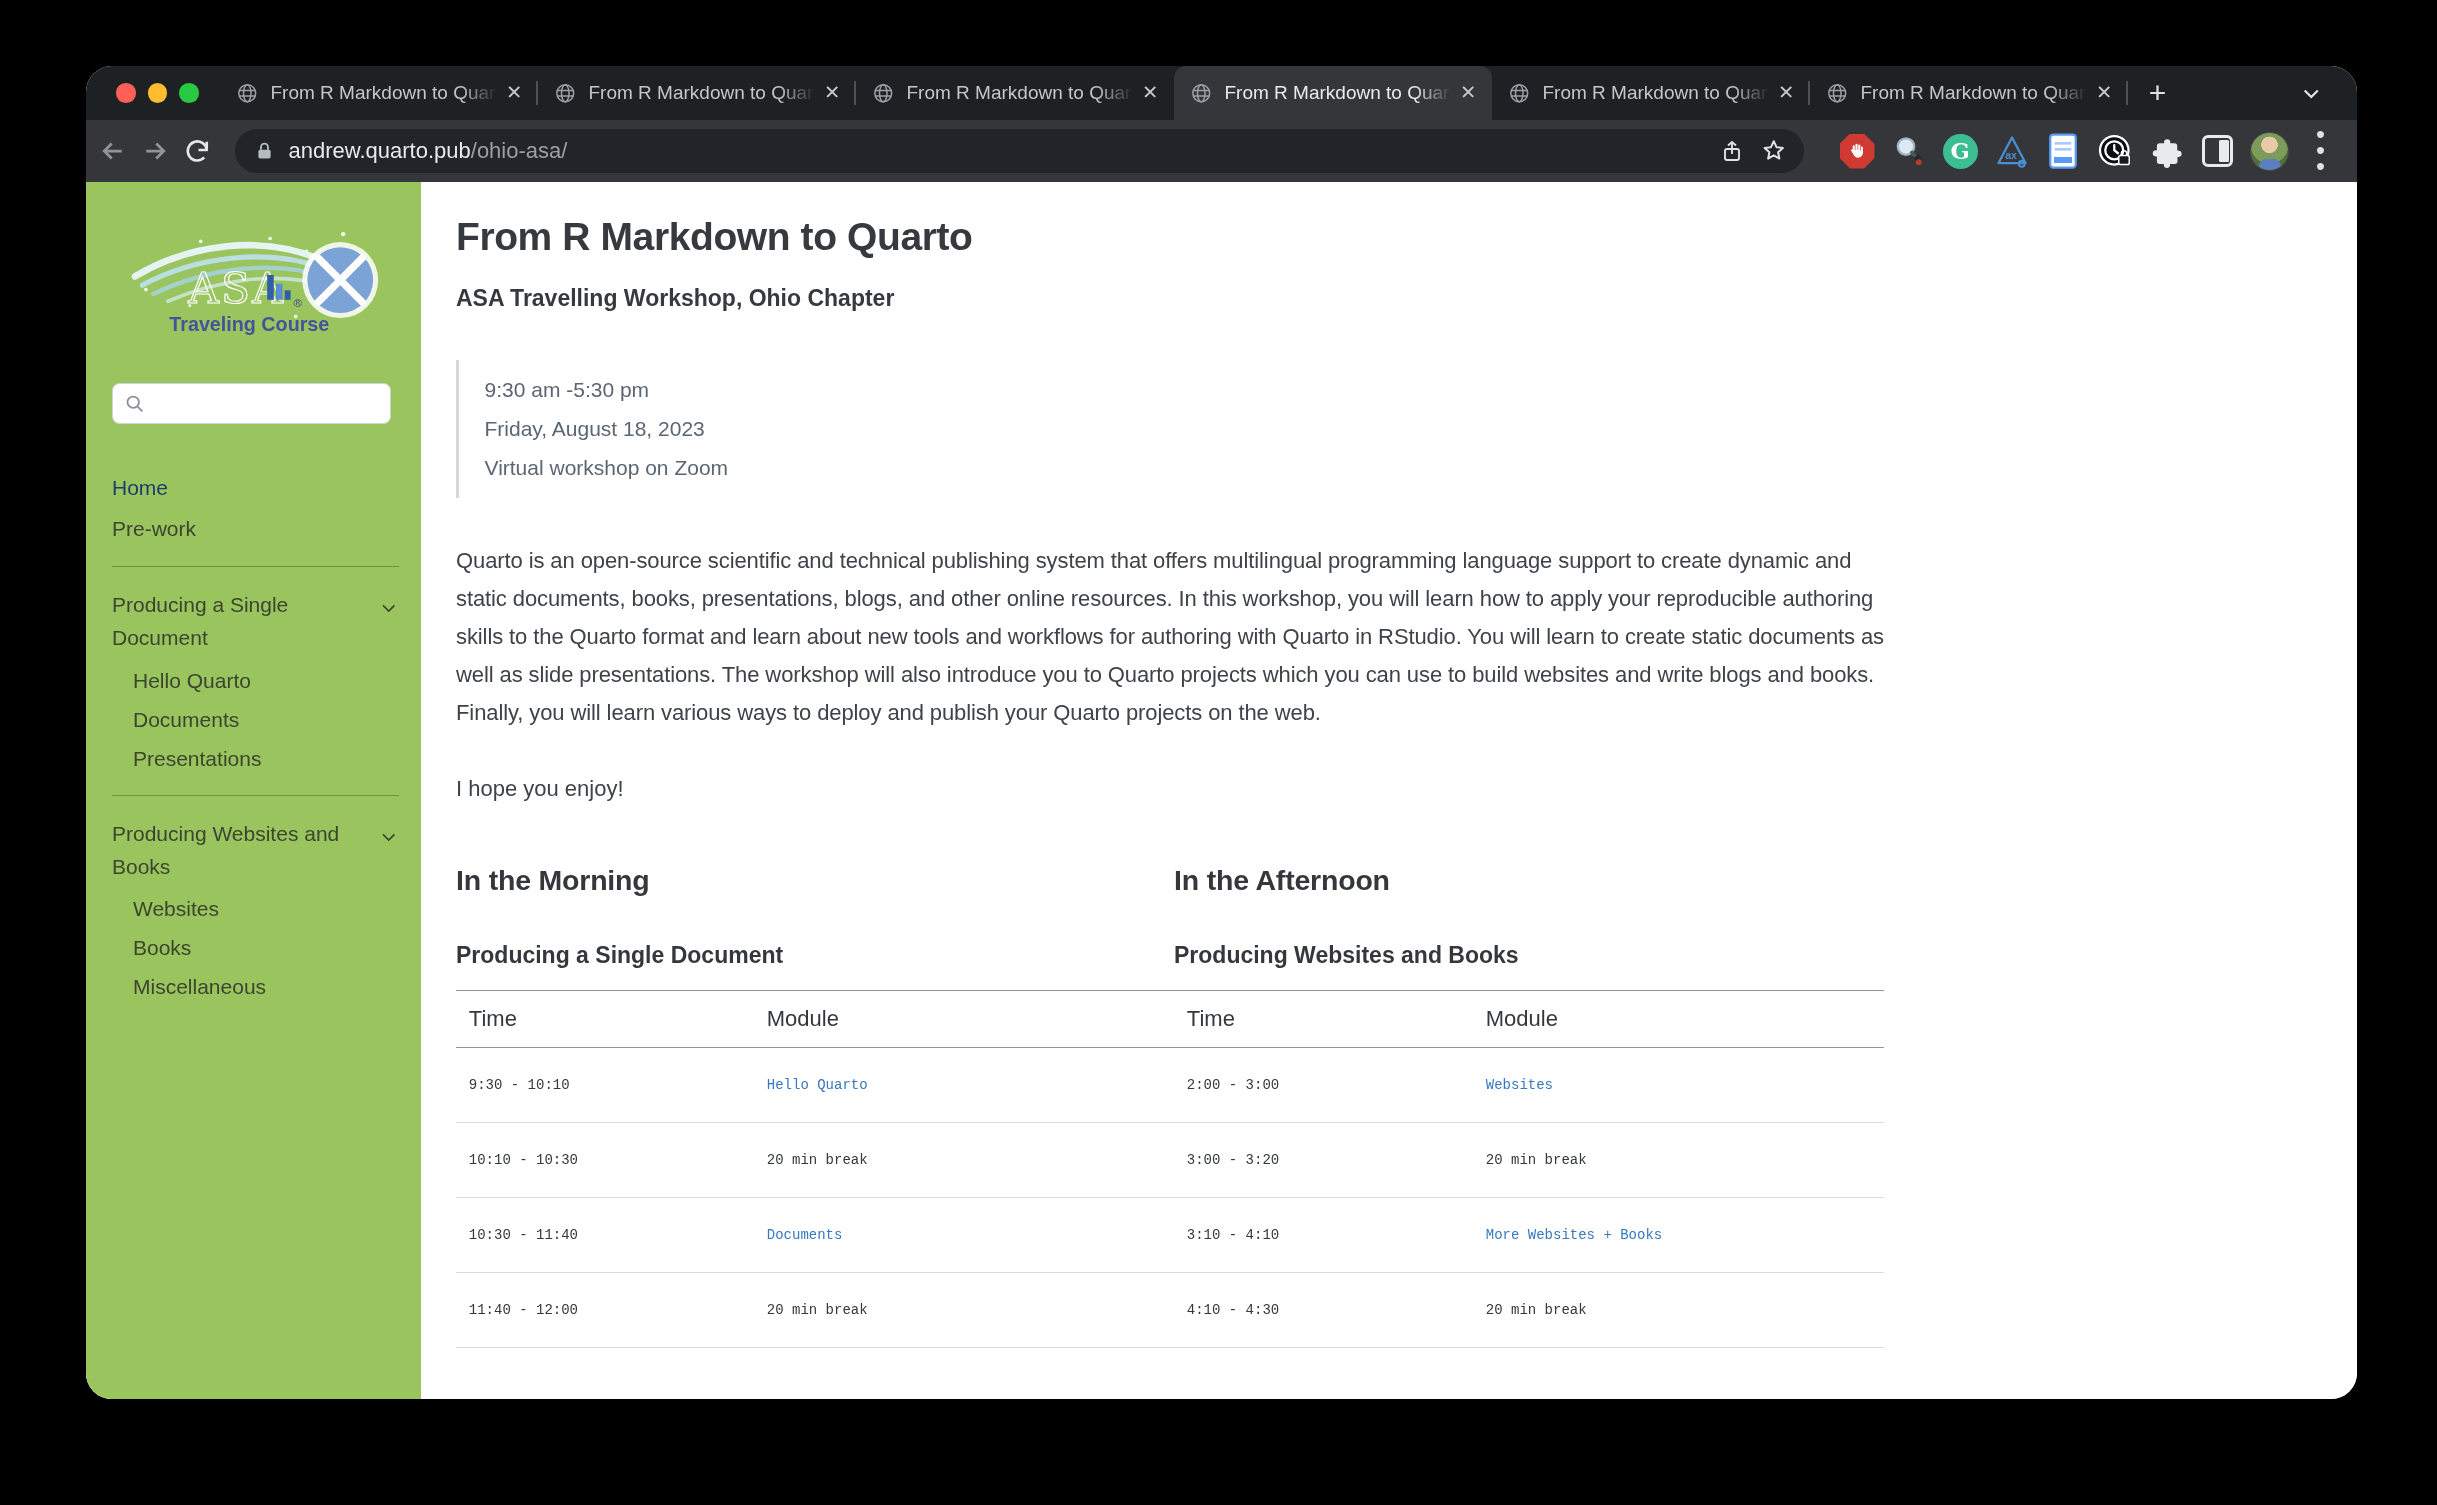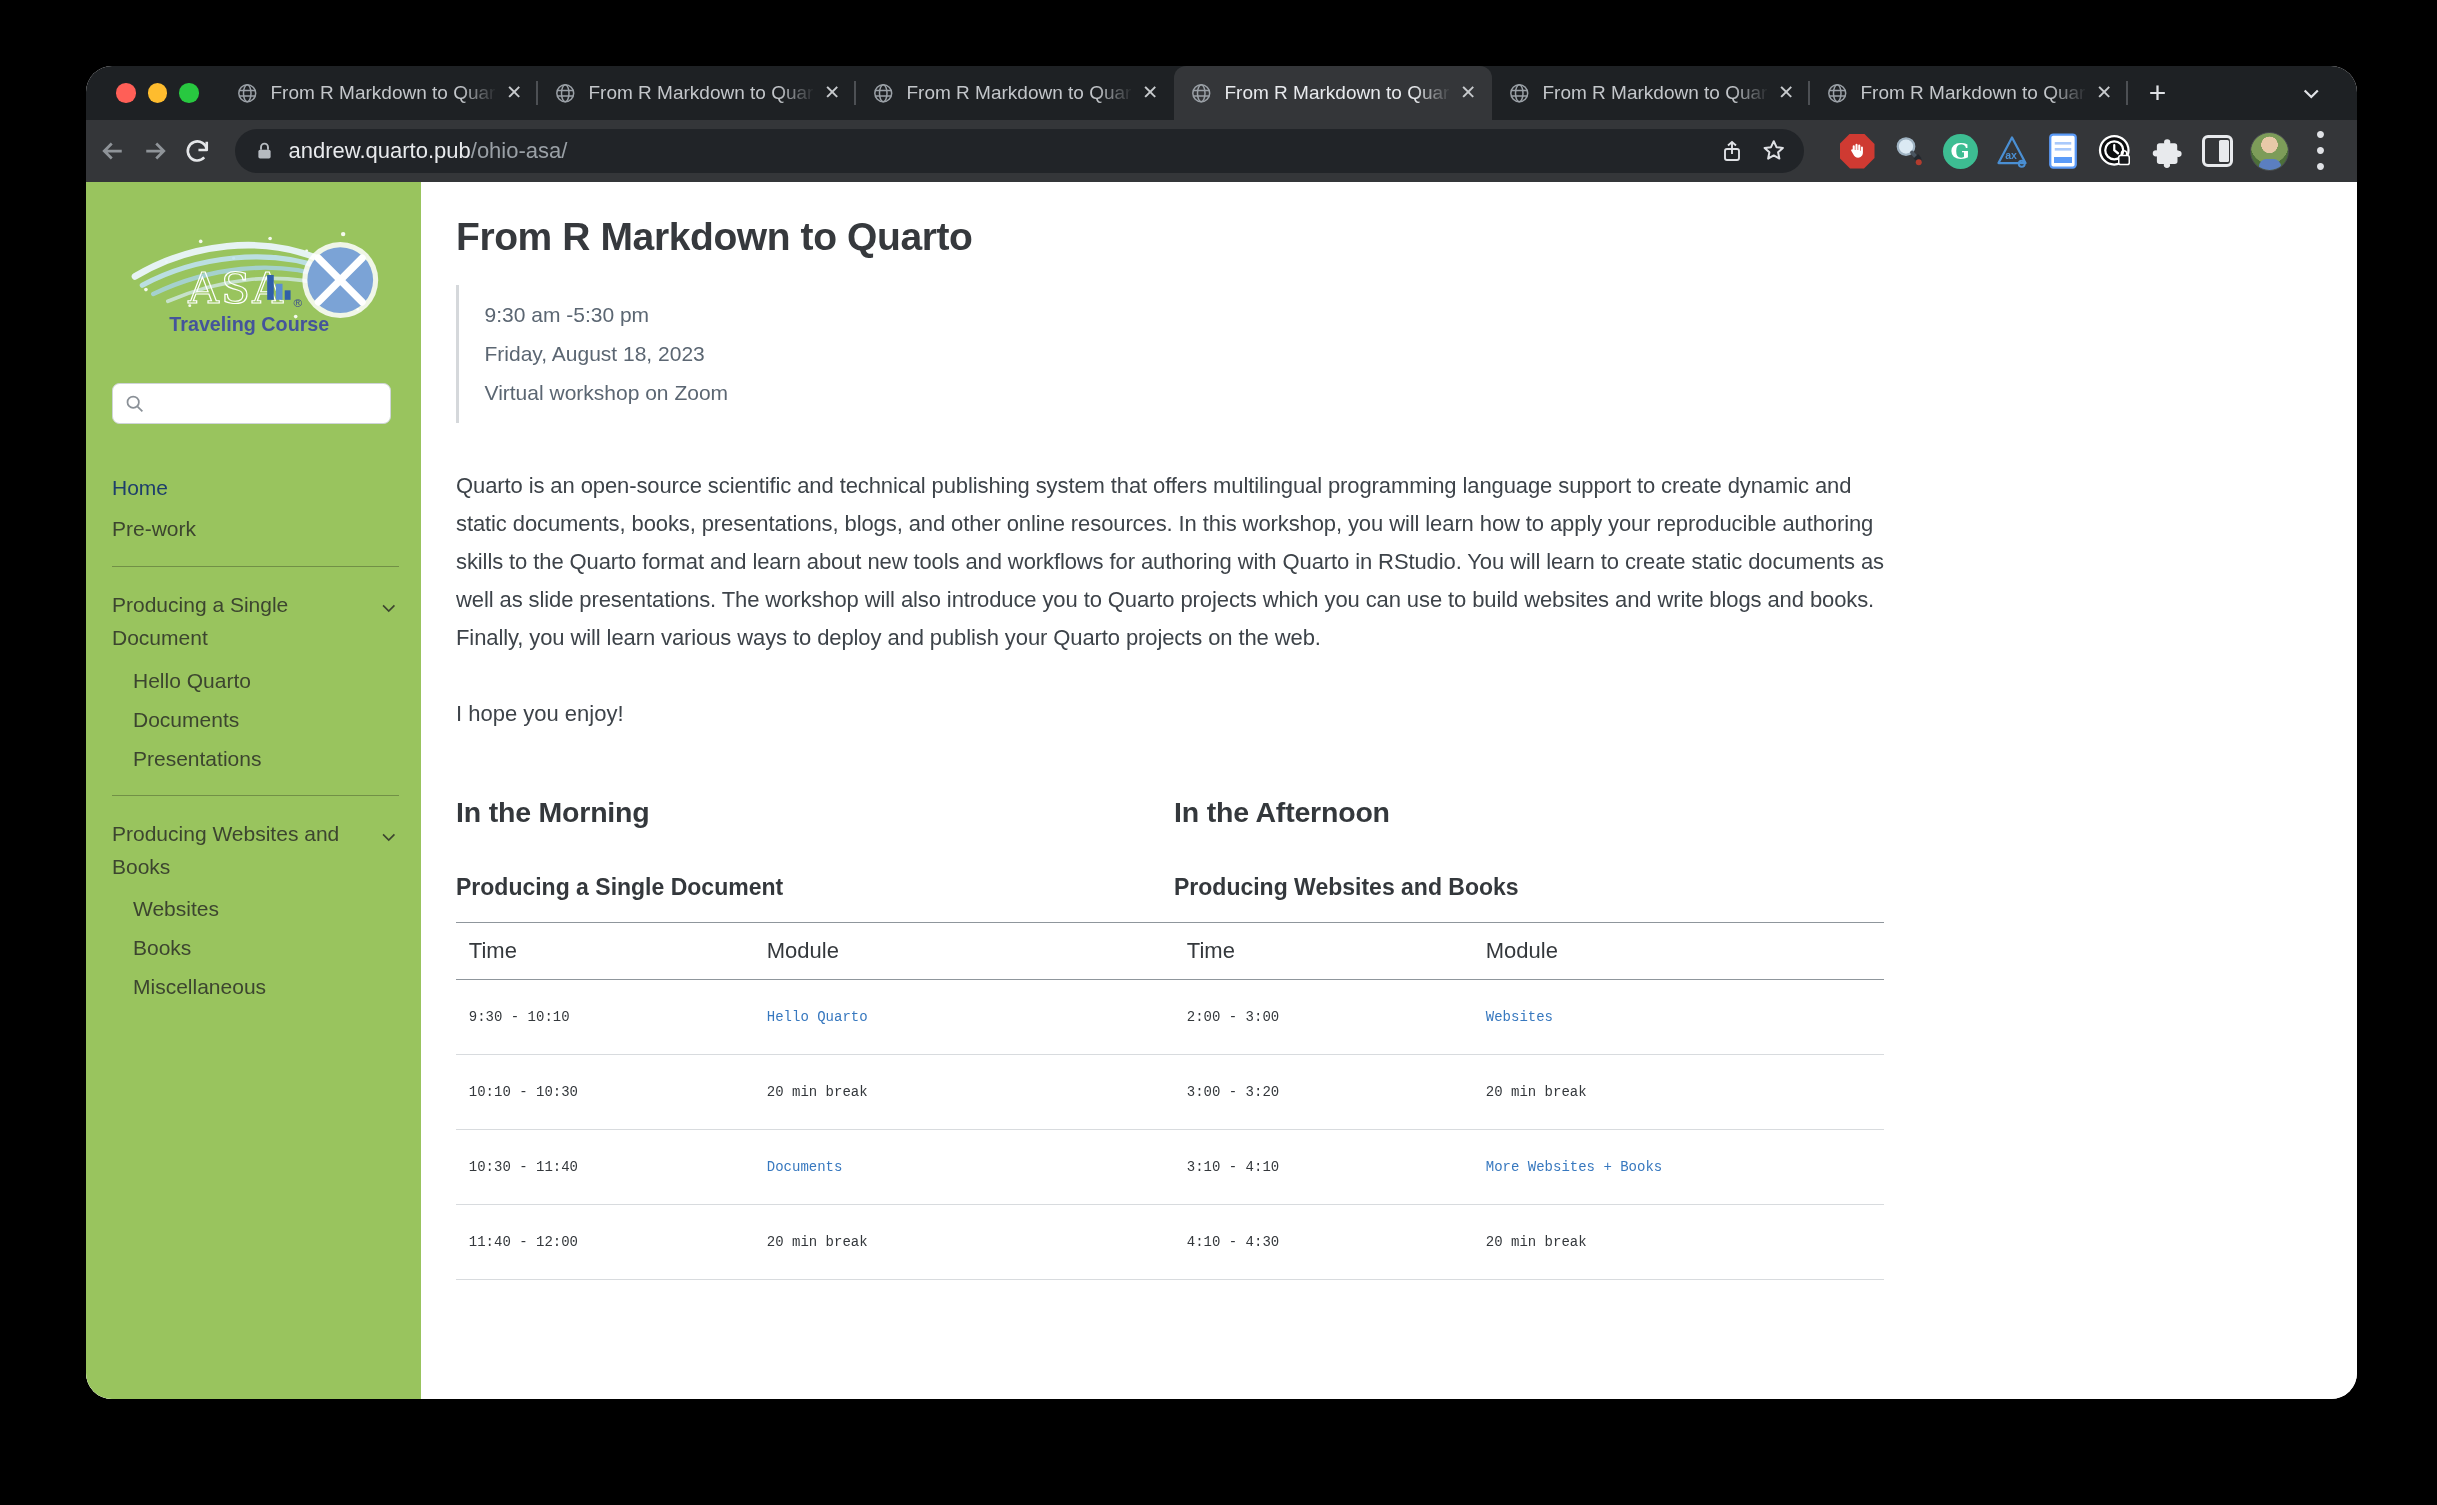--- a/index.html
+++ b/index.html
@@ -71,21 +71,21 @@
   .nav-sub li{padding:7.5px 0;cursor:pointer;}
 
   .main{flex:1;padding:33px 0 16px 35px;overflow:hidden;}
   .page-title{font-size:39px;font-weight:600;color:#36393d;margin:0 0 25.5px;letter-spacing:-0.4px;}
   .page-subtitle{font-size:23px;font-weight:700;color:#36393d;margin:0 0 48px;}
   .bq{border-left:3.8px solid #d5d8db;margin:0 0 44px;padding:10.5px 0 10.5px 25.5px;
       font-size:21px;line-height:39px;color:#5b6672;}
   .intro{font-size:22px;line-height:38px;color:#3d4349;margin:0 0 38px;width:1428px;letter-spacing:-0.1px;}
   .enjoy{font-size:22px;line-height:38px;color:#3d4349;margin:0 0 48px;}
   .cols{display:grid;grid-template-columns:718px 710px;margin-top:30px;width:1428px;}
-  .cols h2{font-size:28.5px;font-weight:600;color:#34383c;margin:15px 0 45px;letter-spacing:-0.2px;}
+  .cols h2{font-size:28.5px;font-weight:600;color:#34383c;margin:8px 0 45px;letter-spacing:-0.2px;}
   .cols h3{font-size:23px;font-weight:600;color:#34383c;margin:0;}
   table.schedule{width:1428px;border-collapse:collapse;margin-top:21px;border-top:1.5px solid #8f969c;}
   table.schedule col.c1{width:298px;} table.schedule col.c2{width:420px;}
   table.schedule col.c3{width:299px;} table.schedule col.c4{width:411px;}
   table.schedule th{height:57px;text-align:left;font-weight:500;font-size:22px;color:#34383c;
                     border-bottom:1.5px solid #8f969c;padding:0 0 0 12.8px;}
   table.schedule td{height:75px;font-size:14px;color:#34383c;border-bottom:1.5px solid #d8dbde;
                     padding:0 0 0 12.8px;font-family:Liberation Mono, monospace;}
   td .mod-link{color:#3778bf;cursor:pointer;text-decoration:none;}
 
@@ -355,20 +355,21 @@
         <ul class="nav-sub">
           <li>Websites</li>
           <li>Books</li>
           <li>Miscellaneous</li>
         </ul>
       </nav>
     </div>
 
     <div class="main">
       <h1 class="page-title">From R Markdown to Quarto</h1>
+      <p class="page-subtitle">ASA Travelling Workshop, Ohio Chapter</p>
 
       <blockquote class="bq">
         <div>9:30 am -5:30 pm</div>
         <div>Friday, August 18, 2023</div>
         <div>Virtual workshop on Zoom</div>
       </blockquote>
 
       <p class="intro">Quarto is an open-source scientific and technical publishing system that offers multilingual programming language support to create dynamic and static documents, books, presentations, blogs, and other online resources. In this workshop, you will learn how to apply your reproducible authoring skills to the Quarto format and learn about new tools and workflows for authoring with Quarto in RStudio. You will learn to create static documents as well as slide presentations. The workshop will also introduce you to Quarto projects which you can use to build websites and write blogs and books. Finally, you will learn various ways to deploy and publish your Quarto projects on the web.</p>
       <p class="enjoy">I hope you enjoy!</p>
 

